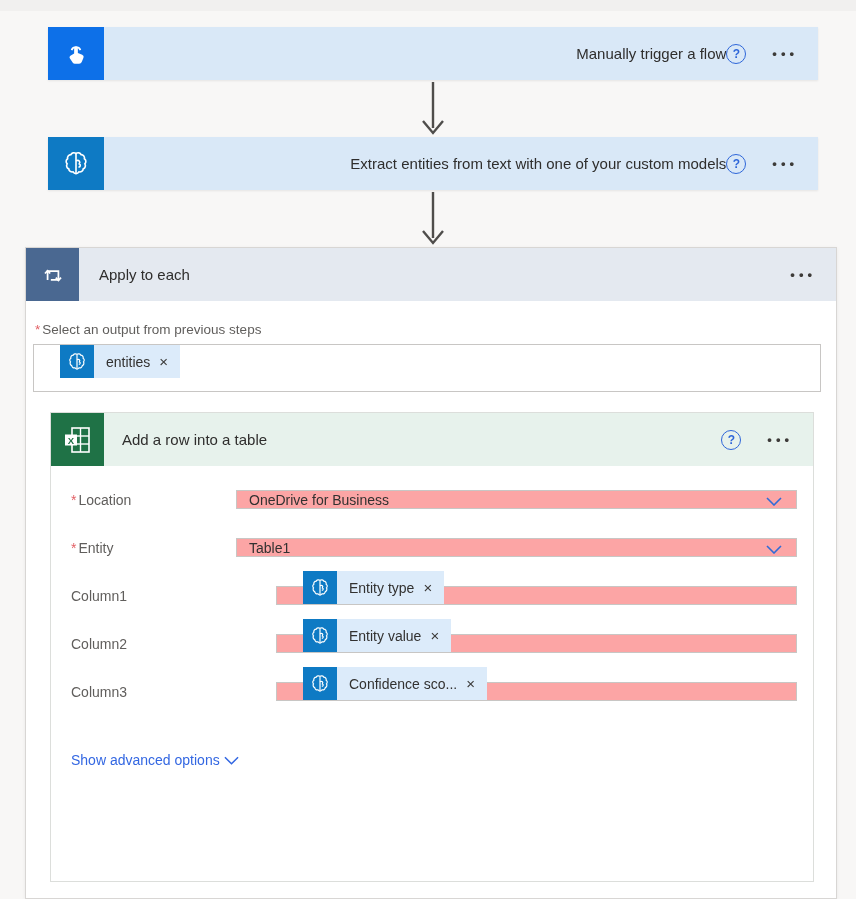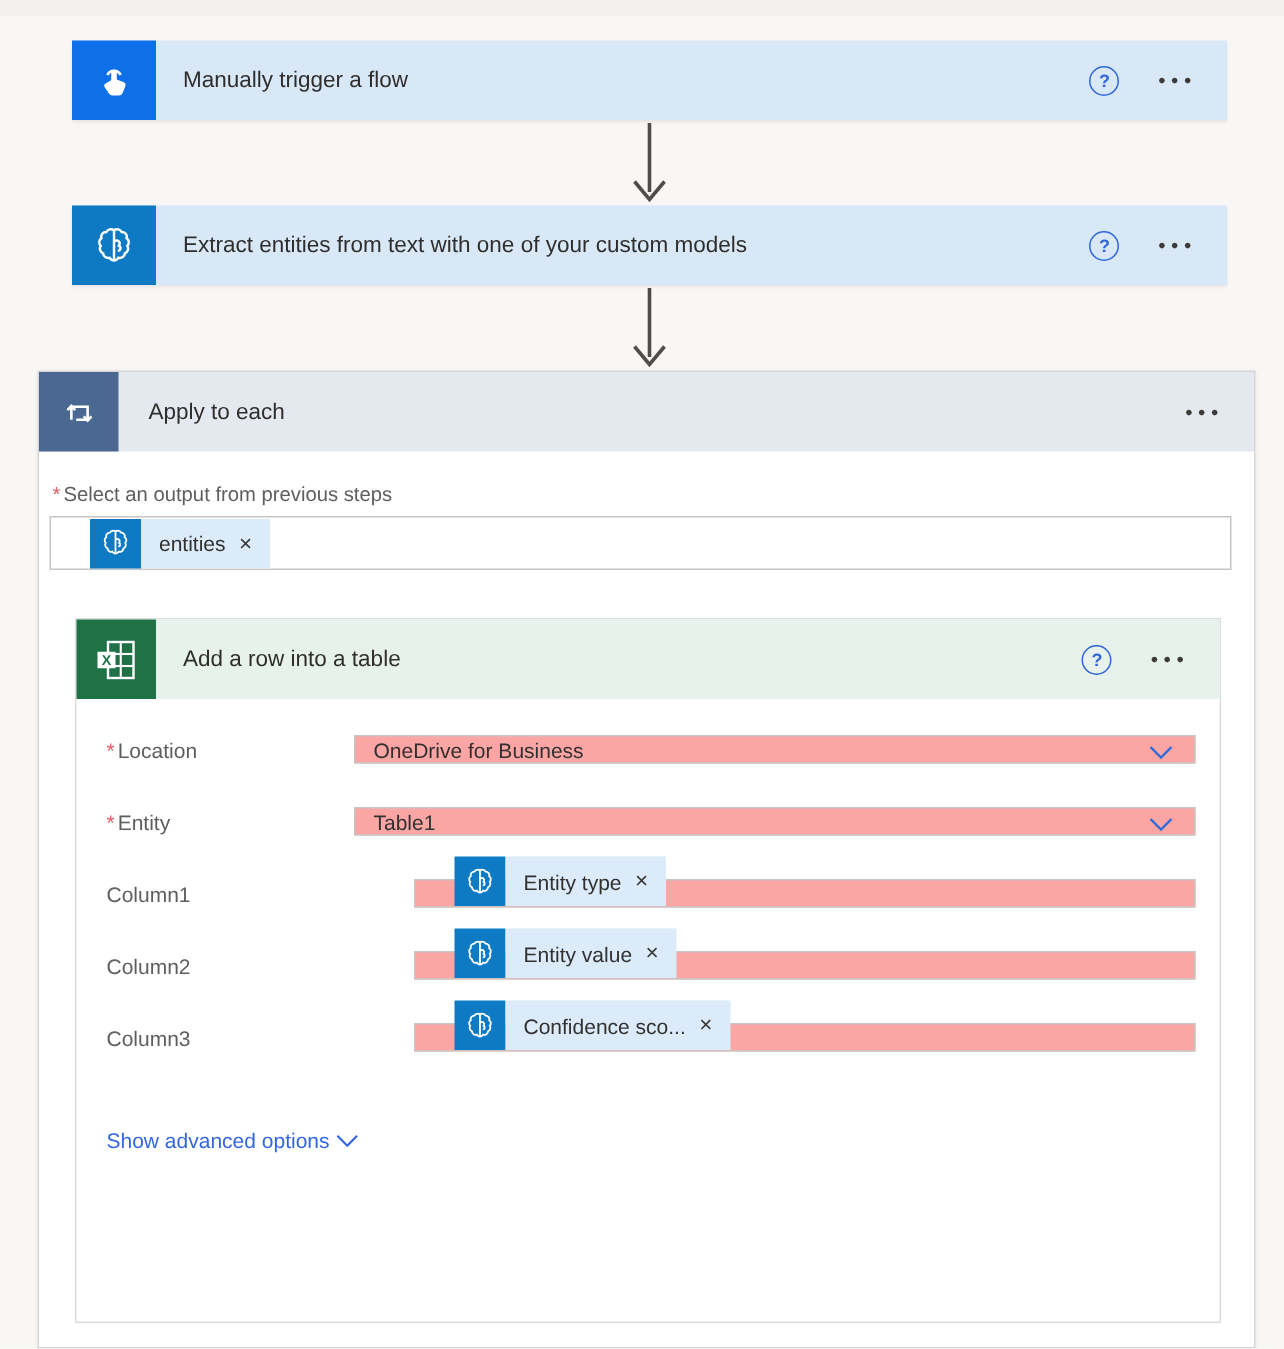--- a/index.html
+++ b/index.html
@@ -3,21 +3,21 @@
 <meta charset="utf-8">
 <style>
   * { margin:0; padding:0; box-sizing:border-box; }
   body { font-family:"Liberation Sans", sans-serif; background:#f8f7f6; }
   .canvas { position:relative; width:856px; height:899px; background:#f8f7f6; overflow:hidden; }
   .top-strip { position:absolute; top:0; left:0; right:0; height:11px; background:#f1f0ef; }
 
   
   .action-card { position:absolute; left:48px; width:770px; height:53px;
     background:#d9e8f7; display:flex; align-items:center; cursor:pointer;
-    box-shadow:0 1px 2px rgba(0,0,0,0.08); }
+    box-shadow:0 1px 2px rgba(0,0,0,0.08);text-align:right; }
   .card-iconblock { width:56px; height:53px; flex:0 0 56px; display:flex;
     align-items:center; justify-content:center; }
   .bg-trigger { background:#0d70e8; }
   .bg-ai { background:#0e7ac4; }
   .bg-loop { background:#4a6891; }
   .bg-excel { background:#1f7246; }
   .card-title { flex:1; padding-left:18px; font-size:15px; color:#2f2e2d; }
   .help-badge { width:20px; height:20px; border-radius:50%; border:1.6px solid #2e66d9;
     color:#2e66d9; font-size:12px; font-weight:bold; display:flex; align-items:center;
     justify-content:center; margin-right:26px; cursor:pointer; flex:0 0 auto; }
@@ -29,22 +29,22 @@
 
   
   .scope-container { position:absolute; left:25px; top:247px; width:812px; height:652px;
     background:#ffffff; border:1px solid #d8d6d4; box-shadow:0 1px 4px rgba(0,0,0,0.06); }
   .scope-header { height:53px; background:#e4e9f0; display:flex; align-items:center; cursor:pointer; }
   .scope-header .card-iconblock { width:53px; flex:0 0 53px; }
   .scope-title { flex:1; padding-left:20px; font-size:15px; color:#2f2e2d; }
 
   .field-toplabel { position:absolute; left:9px; top:74px; font-size:13.5px; color:#605e5c; }
   .req { color:#e25f64; margin-right:2px; }
-  .big-input { position:absolute; left:7px; top:96px; width:788px; height:36px;
-    background:#fff; border:1px solid #c8c6c4; display:flex; align-items:center;
+  .big-input { position:absolute; left:7px; top:96px; width:788px; height:48px;
+    background:#fff; border:1px solid #c8c6c4; display:flex; 
     padding-left:26px; cursor:text; }
 
   
   .token { display:inline-flex; height:33px; align-items:stretch; cursor:pointer; }
   .token-iconblock { width:34px; background:#0e7ac4; display:flex; align-items:center;
     justify-content:center; flex:0 0 34px; }
   .token-body { background:#dcebfa; display:flex; align-items:center; gap:9px;
     padding:0 12px 0 12px; font-size:14px; color:#323130; white-space:nowrap; }
   .token-x { font-size:15px; color:#3b3a39; cursor:pointer; line-height:1; }
 

